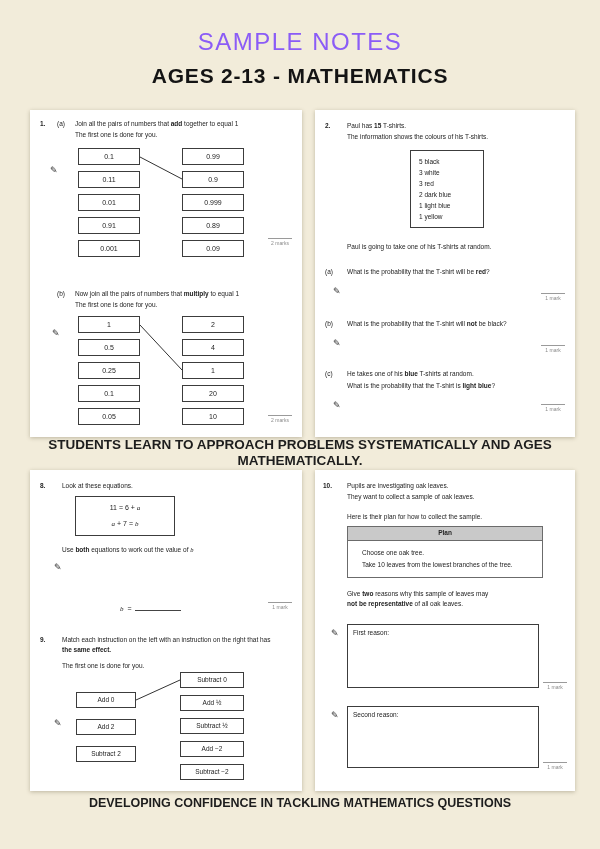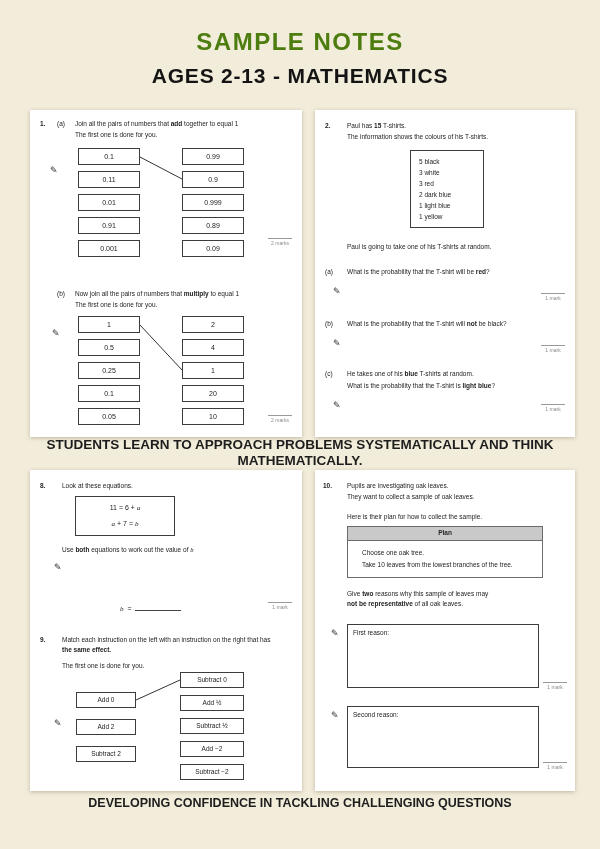--- a/index.html
+++ b/index.html
@@ -6,21 +6,21 @@
   html,body { width:600px; height:849px; }
   body {
     position:relative; overflow:hidden;
     background:#f2ecda;
     font-family:"Liberation Sans", sans-serif;
     color:#1b1b1b;
   }
   .abs { position:absolute; }
   .header-title {
     position:absolute; top:28px; left:0; right:0; text-align:center;
-    font-size:24px; font-weight:700; letter-spacing:1.5px; color:#4d7c0f;
+    font-size:24px; font-weight:400; letter-spacing:1.5px; color:#8b5cf6;
   }
   .header-subtitle {
     position:absolute; top:64px; left:0; right:0; text-align:center;
     font-size:21px; font-weight:700; letter-spacing:0.8px; color:#141414;
   }
   .caption {
     position:absolute; left:0; right:0; text-align:center;
     font-weight:700; color:#1d1d1d;
   }
   #caption-middle { top:437px; font-size:13.5px; line-height:16px; padding:0 42px; }
@@ -271,14 +271,14 @@
   <span class="pencil" style="left:16px; top:240px;">✎</span>
   <div class="reason-box" style="left:32px; top:236px; width:192px; height:62px;">
     <span>Second reason:</span>
   </div>
   <div class="marks" style="left:228px; top:292px;">
     <div class="bar"></div>
     <div class="txt">1 mark</div>
   </div>
 </div>
 
-<div class="caption" id="caption-middle">STUDENTS LEARN TO APPROACH PROBLEMS SYSTEMATICALLY AND THINK MATHEMATICALLY.</div>
-<div class="caption" id="caption-bottom">DEVELOPING CONFIDENCE IN TACKLING CHALLENGING QUESTIONS</div>
+<div class="caption" id="caption-middle">STUDENTS LEARN TO APPROACH PROBLEMS SYSTEMATICALLY AND AGES MATHEMATICALLY.</div>
+<div class="caption" id="caption-bottom">DEVELOPING CONFIDENCE IN TACKLING MATHEMATICS QUESTIONS</div>
 
 </body></html>

